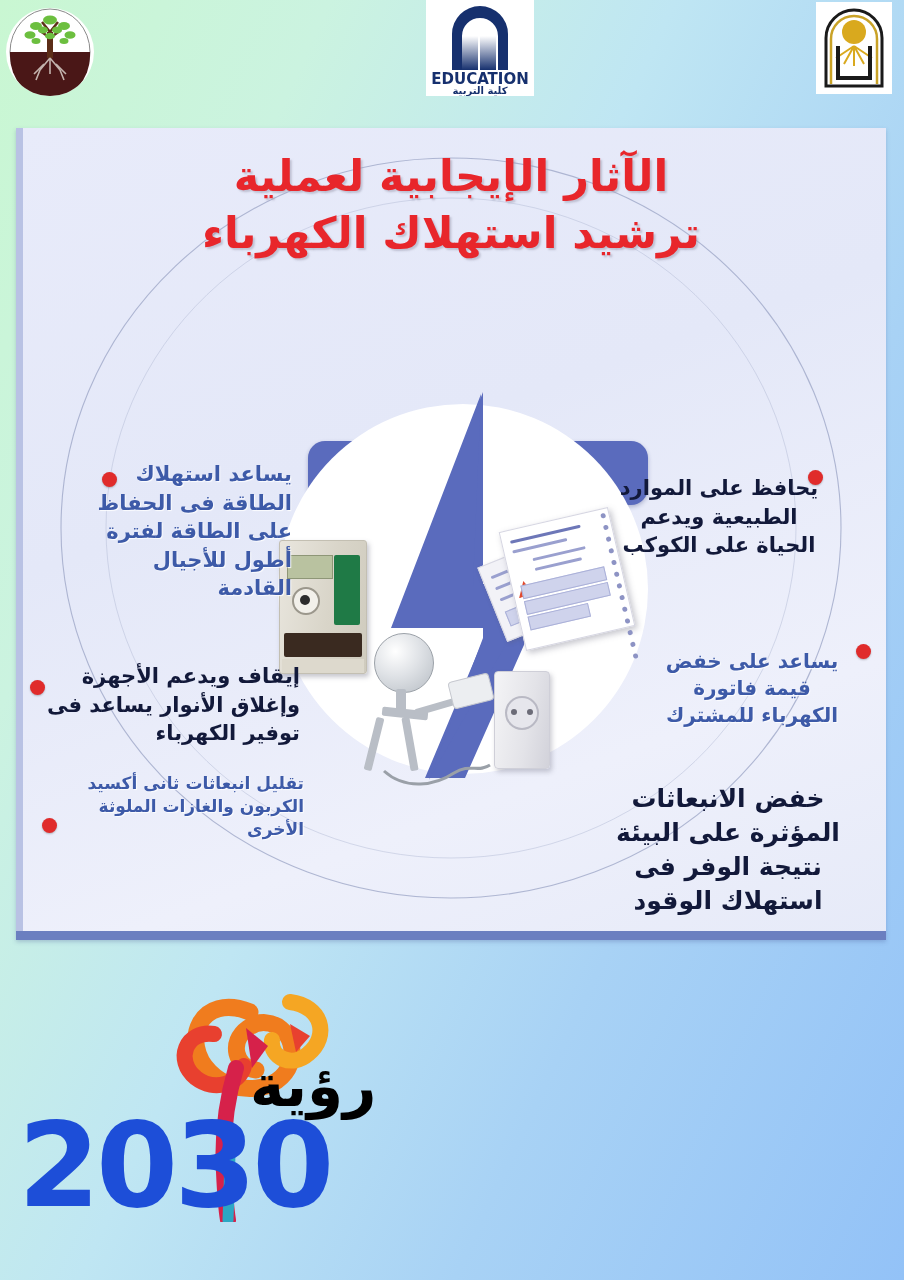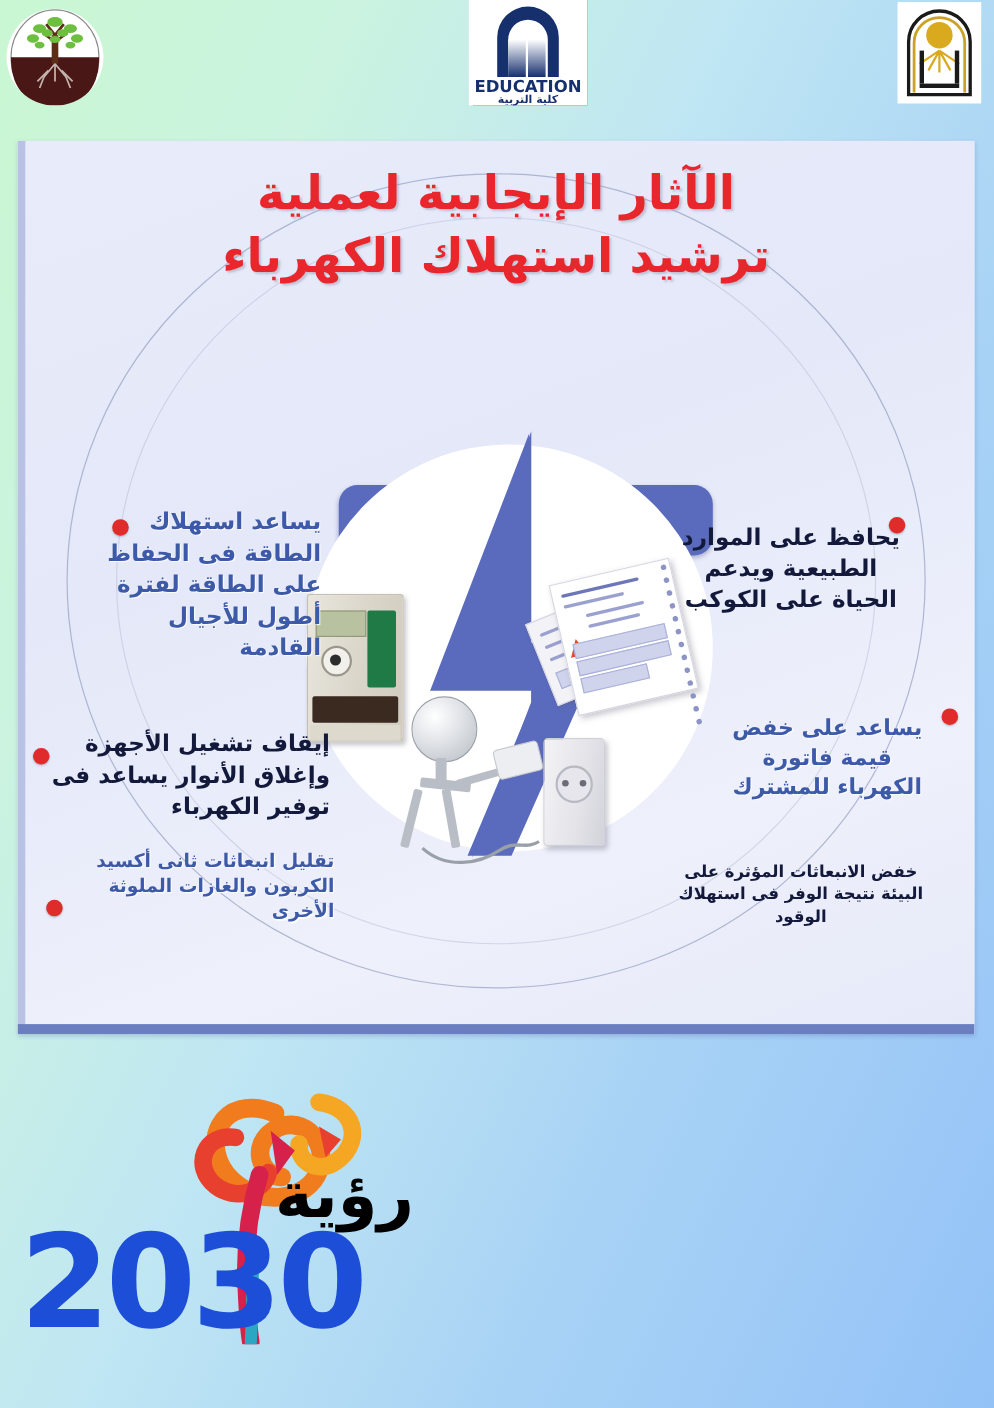--- a/index.html
+++ b/index.html
@@ -125,21 +125,21 @@
   #l2{left:22px;top:534px;width:262px;font-size:21px;}
   #l2d{left:14px;top:552px;}
   #l3{left:26px;top:644px;width:262px;font-size:17px;}
   #l3d{left:26px;top:690px;}
 
   
   #r1{left:600px;top:332px;width:206px;font-size:21px;}
   #r1d{left:792px;top:342px;}
   #r2{left:640px;top:506px;width:192px;font-size:20px;}
   #r2d{left:840px;top:516px;}
-  #r3{left:588px;top:640px;width:248px;font-size:15px;}
+  #r3{left:588px;top:640px;width:248px;font-size:25px;}
 
   
   .vision{position:absolute;left:0;top:944px;width:904px;height:336px;}
   .vision-ribbon{position:absolute;left:140px;top:28px;width:220px;height:250px;}
   .vision-word{
     position:absolute;left:250px;top:108px;width:160px;text-align:left;
     font-size:58px;font-weight:bold;color:#000000;letter-spacing:-1px;
   }
   .vision-year{
     position:absolute;left:18px;top:162px;width:400px;text-align:left;
@@ -292,21 +292,21 @@
         <path d="M18 138 C40 158 70 152 88 140 C104 130 112 140 124 132" stroke="#9aa0a8" stroke-width="3" fill="none"></path>
       </svg>
     </div>
   </div>
 
   <div class="left">
     <span class="dot" id="l1d"></span>
     <div class="item blue" id="l1">يساعد استهلاك الطاقة فى الحفاظ على الطاقة لفترة أطول للأجيال القادمة</div>
 
     <span class="dot" id="l2d"></span>
-    <div class="item navy" id="l2">إيقاف تشغيل الأجهزة وإغلاق الأنوار يساعد فى توفير الكهرباء</div>
+    <div class="item navy" id="l2">إيقاف ويدعم الأجهزة وإغلاق الأنوار يساعد فى توفير الكهرباء</div>
 
     <span class="dot" id="l3d"></span>
     <div class="item blue" id="l3">تقليل انبعاثات ثانى أكسيد الكربون والغازات الملوثة الأخرى</div>
 
   </div>
 
   <div class="right">
     <span class="dot" id="r1d"></span>
     <div class="item navy" id="r1">يحافظ على الموارد الطبيعية ويدعم الحياة على الكوكب</div>
 

